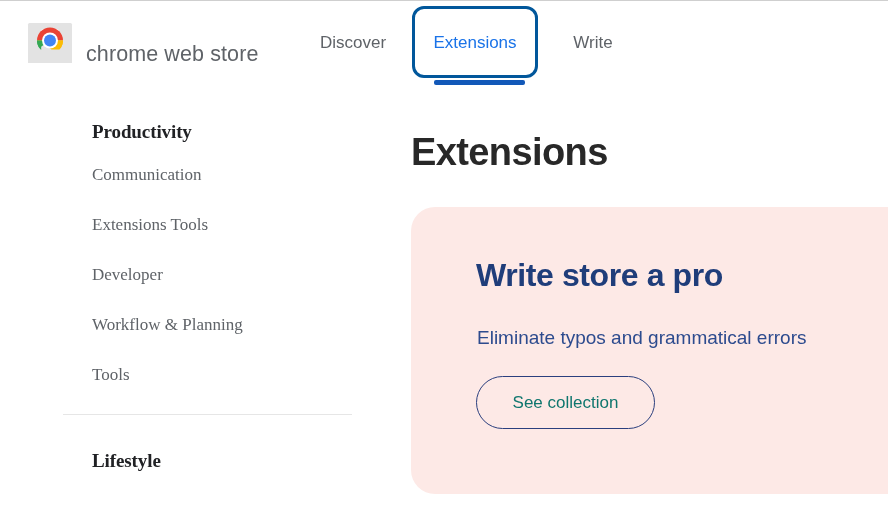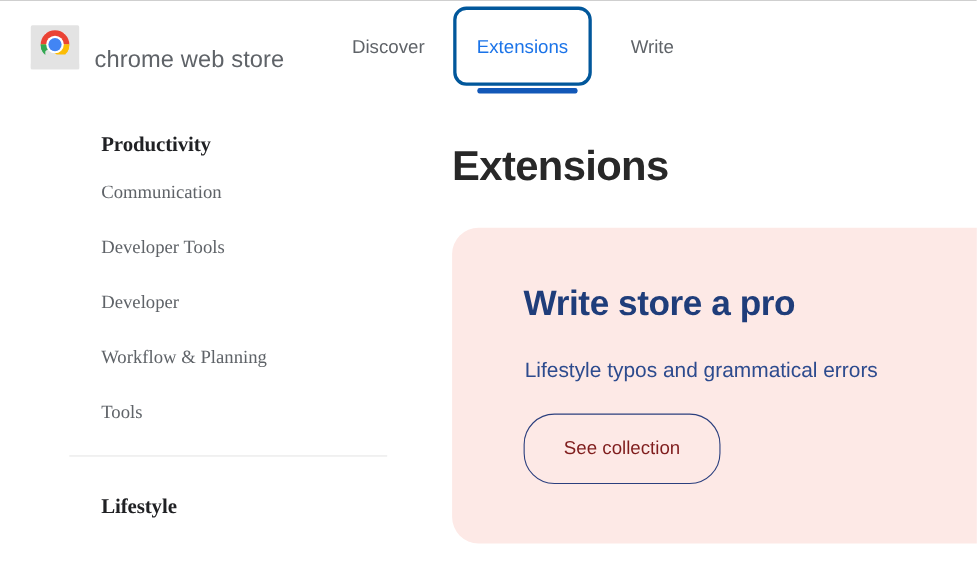--- a/index.html
+++ b/index.html
@@ -209,25 +209,25 @@
     color: #2d4b8e;
     line-height: 1;
     white-space: nowrap;
   }
 
   .promo-button {
     position: absolute;
     left: 65px;
     top: 169px;
     width: 179px;
-    height: 64px;
+    height: 53px;
     border: 1.5px solid #2b3f7e;
     border-radius: 28px;
     background: transparent;
-    color: #7f1d1d;
+    color: #0f766e;
     font-size: 17px;
     font-family: "Liberation Sans", sans-serif;
     cursor: pointer;
     display: flex;
     align-items: center;
     justify-content: center;
     box-sizing: border-box;
     padding: 0;
   }
 </style>
@@ -268,31 +268,31 @@
       <div class="nav-item themes">Write</div>
       <div class="nav-focus-ring"></div>
       <div class="nav-underline"></div>
     </div>
 
   </div>
 
   <div class="sidebar">
     <div class="sidebar-section-title">Productivity</div>
     <div class="sidebar-item">Communication</div>
-    <div class="sidebar-item">Developer Tools</div>
+    <div class="sidebar-item">Extensions Tools</div>
     <div class="sidebar-item">Developer</div>
     <div class="sidebar-item">Workflow &amp; Planning</div>
     <div class="sidebar-item">Tools</div>
     <div class="sidebar-divider"></div>
     <div class="sidebar-section-title">Lifestyle</div>
   </div>
 
   <div class="main">
     <h1 class="page-title">Extensions</h1>
 
     <div class="promo-card">
       <div class="promo-headline">Write store a pro</div>
-      <div class="promo-sub">Lifestyle typos and grammatical errors</div>
+      <div class="promo-sub">Eliminate typos and grammatical errors</div>
       <button class="promo-button">See collection</button>
     </div>
   </div>
 
 </div>
 
 </body></html>

